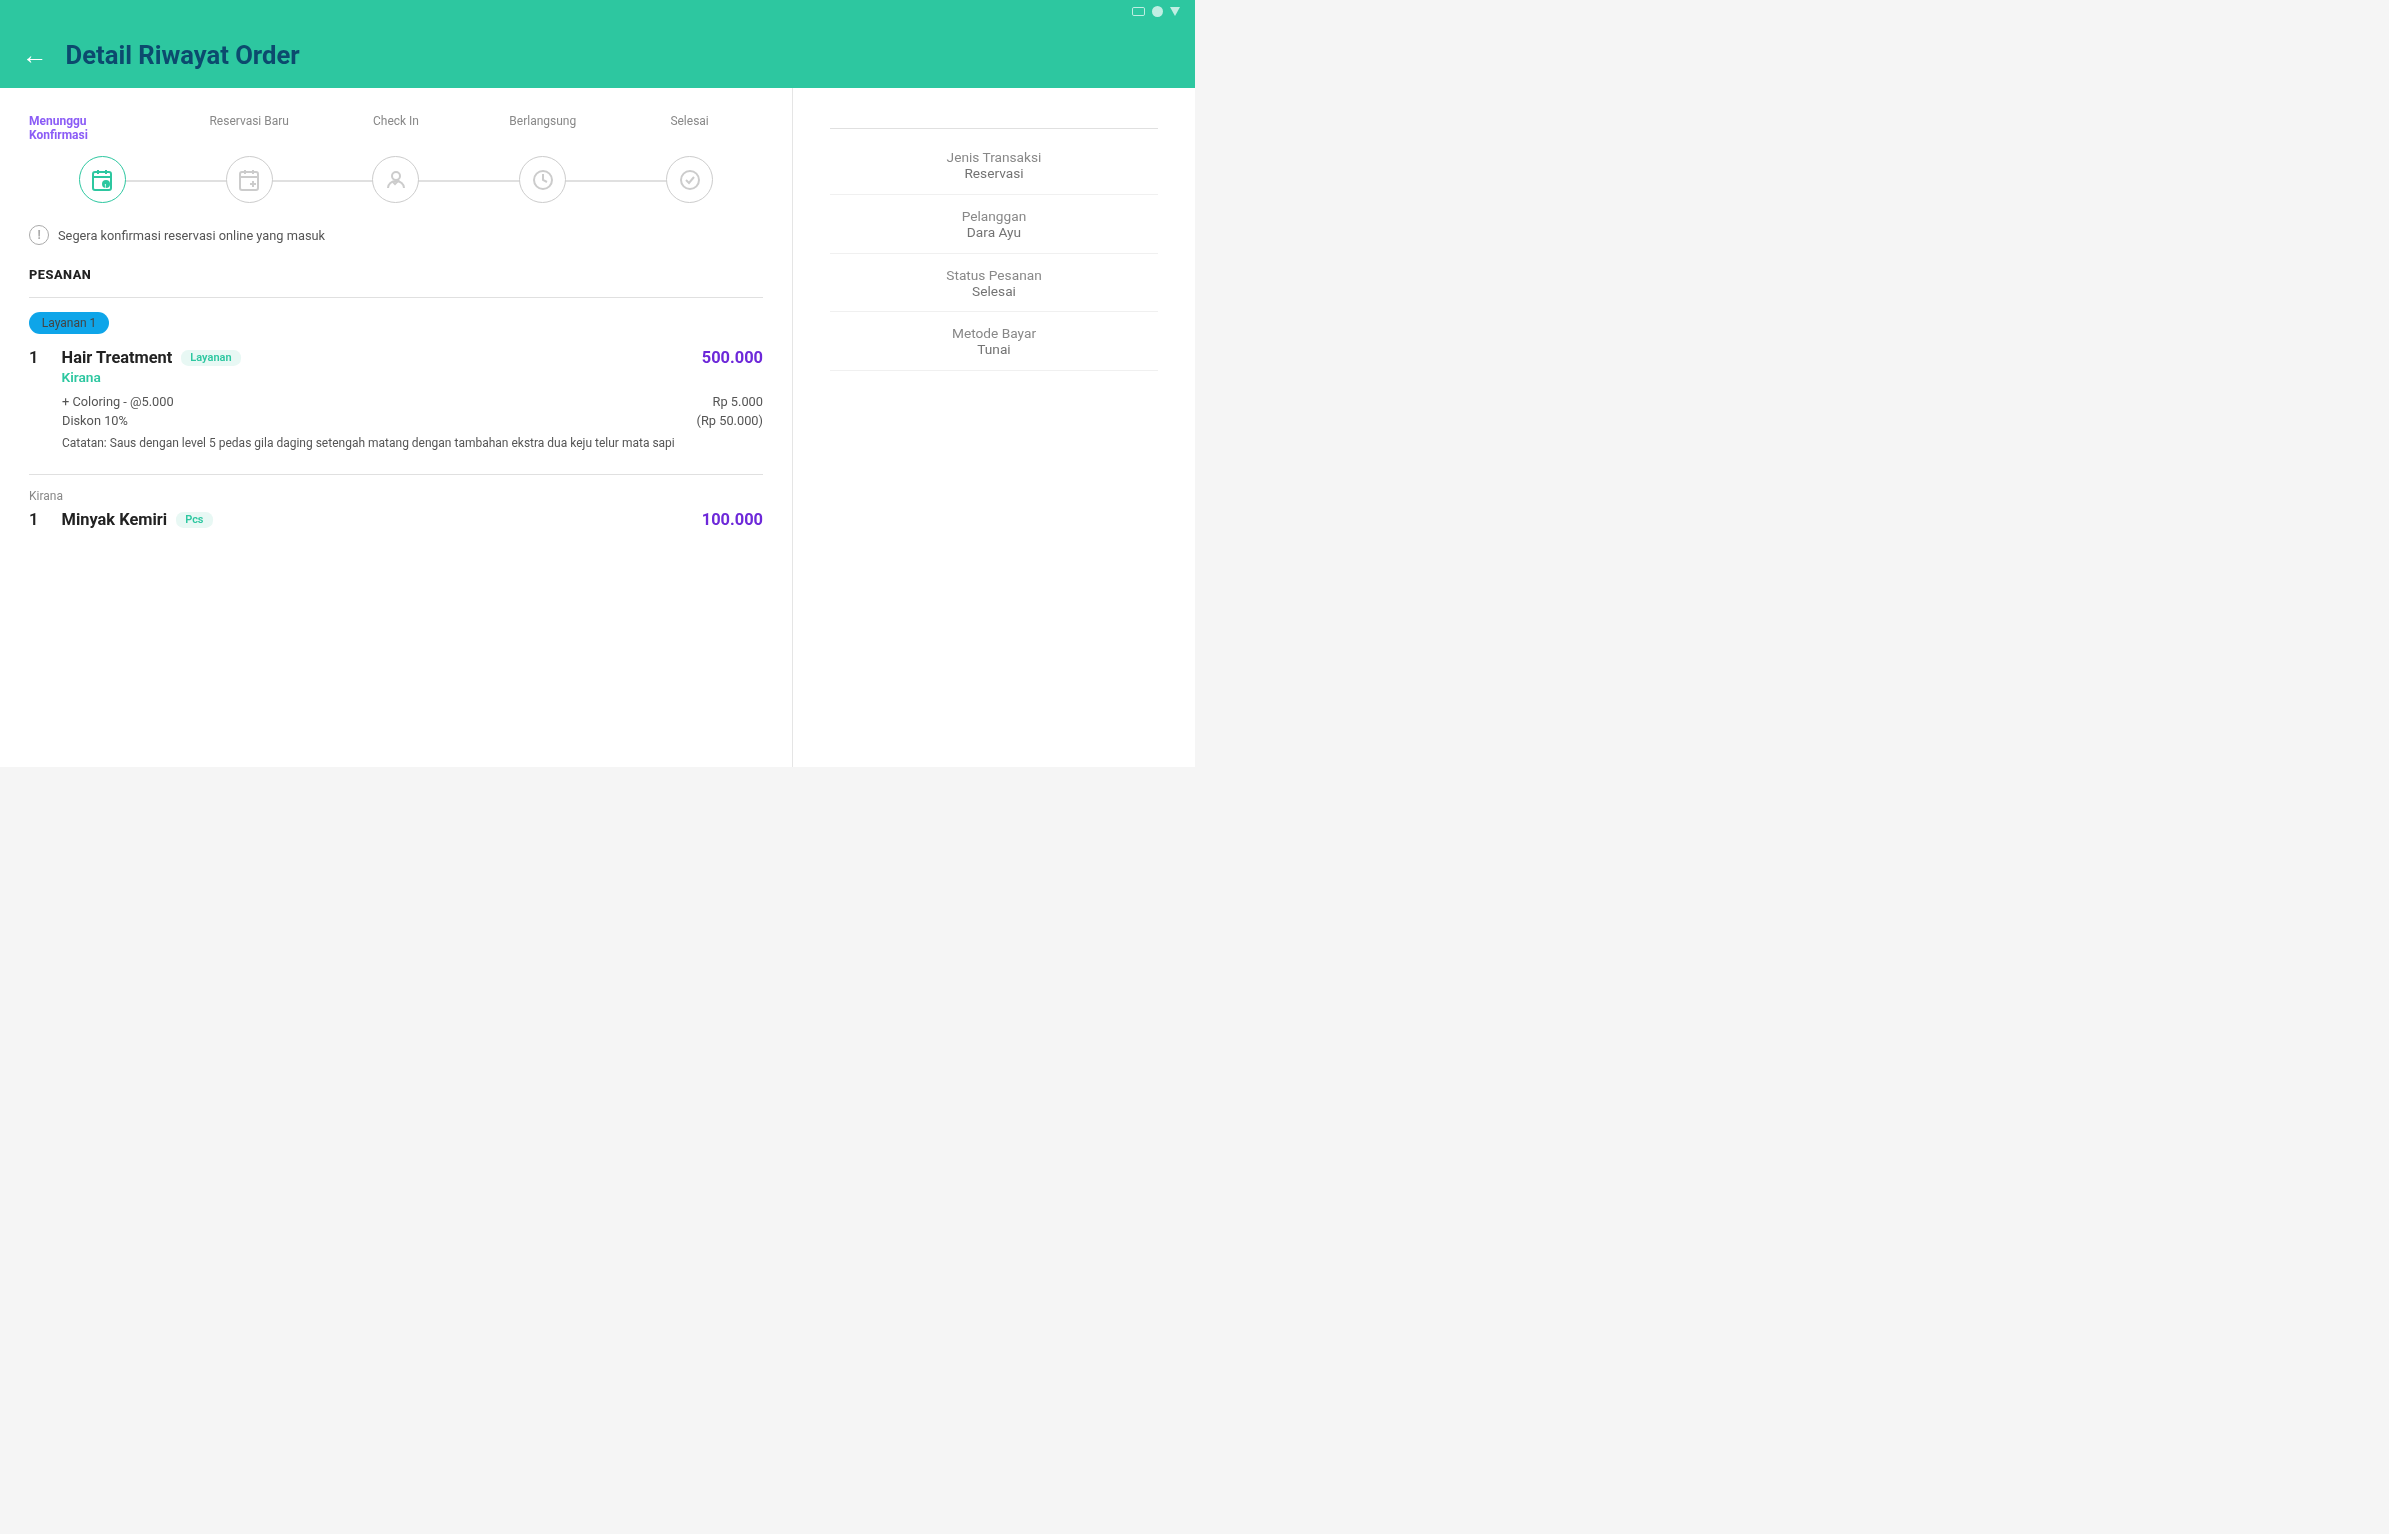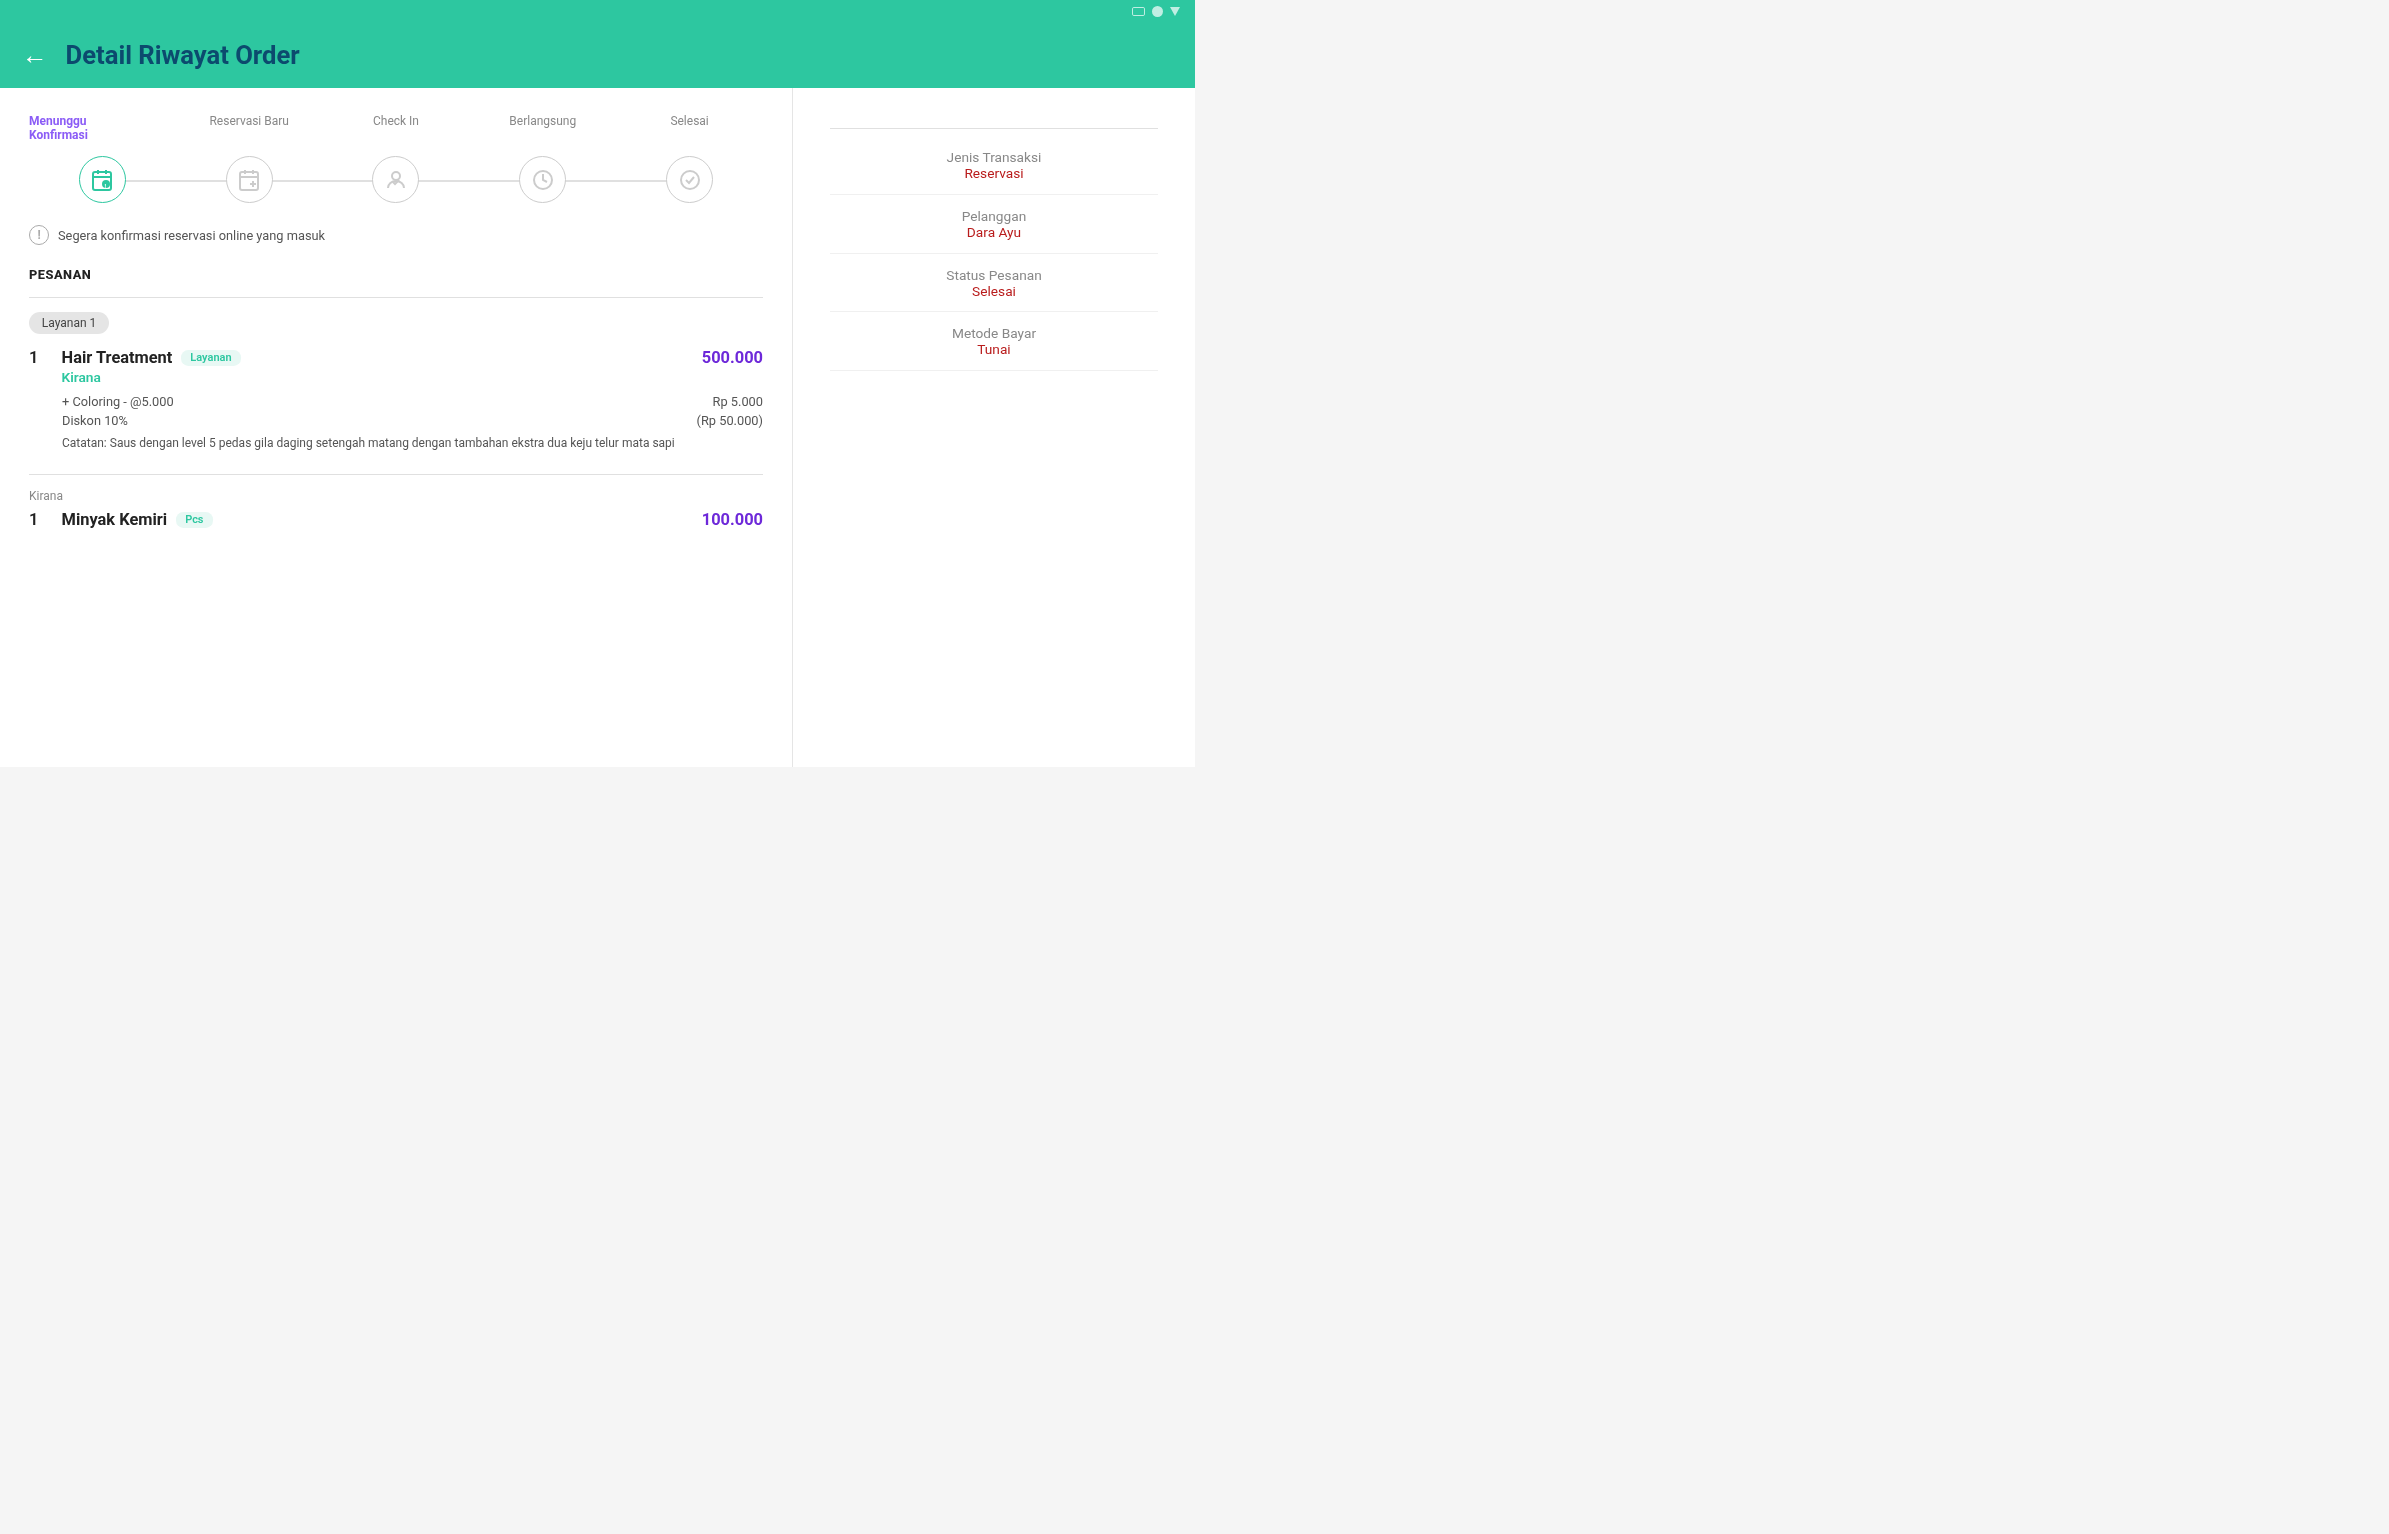--- a/index.html
+++ b/index.html
@@ -170,21 +170,21 @@
     }
     .divider {
       border: none;
       border-top: 0.9px solid #e0e0e0;
       margin: 7.3px 0 14.6px 0;
     }
 
     
     .service-group-label {
       display: inline-block;
-      background: #e5e5e5;
+      background: #0ea5e9;
       border-radius: 11px;
       padding: 3.7px 12.8px;
       font-size: 12px;
       color: #444;
       margin-bottom: 14.6px;
     }
 
     
     .order-item {
       margin-bottom: 11px;
@@ -331,21 +331,21 @@
       border-bottom: 0.9px solid #f0f0f0;
       flex-direction: column;
     }
     .info-label {
       font-size: 13.7px;
       color: #888;
       font-weight: 400;
     }
     .info-value {
       font-size: 13.7px;
-      color: #b91c1c;
+      color: #737373;
       font-weight: 400;
       text-align: right;
       max-width: 183px;
     }
     .info-value.multi-line {
       line-height: 1.6;
     }
   </style>
 </head>
 <body>

